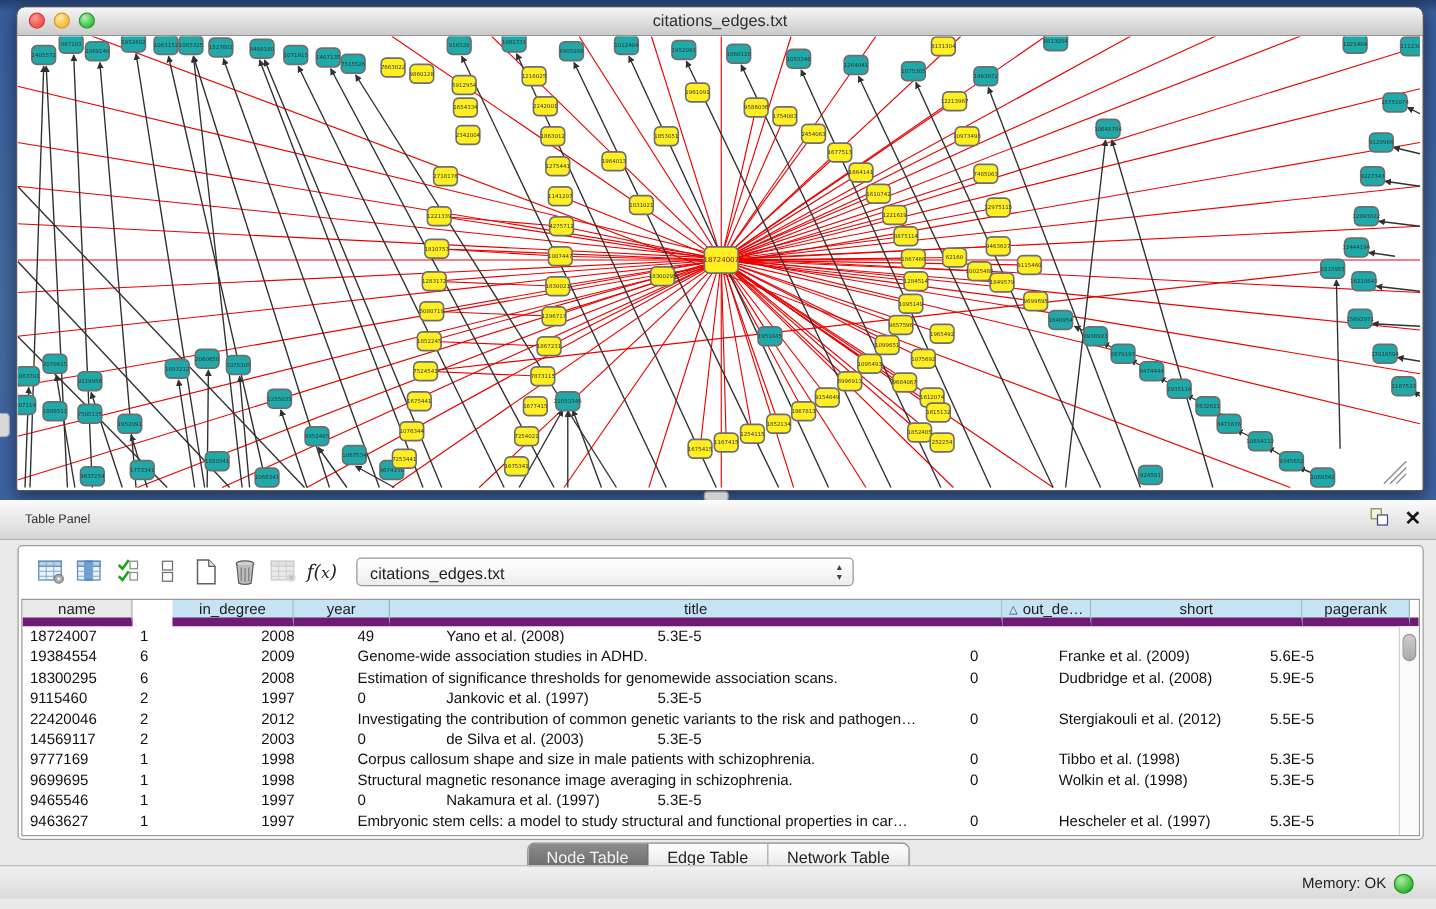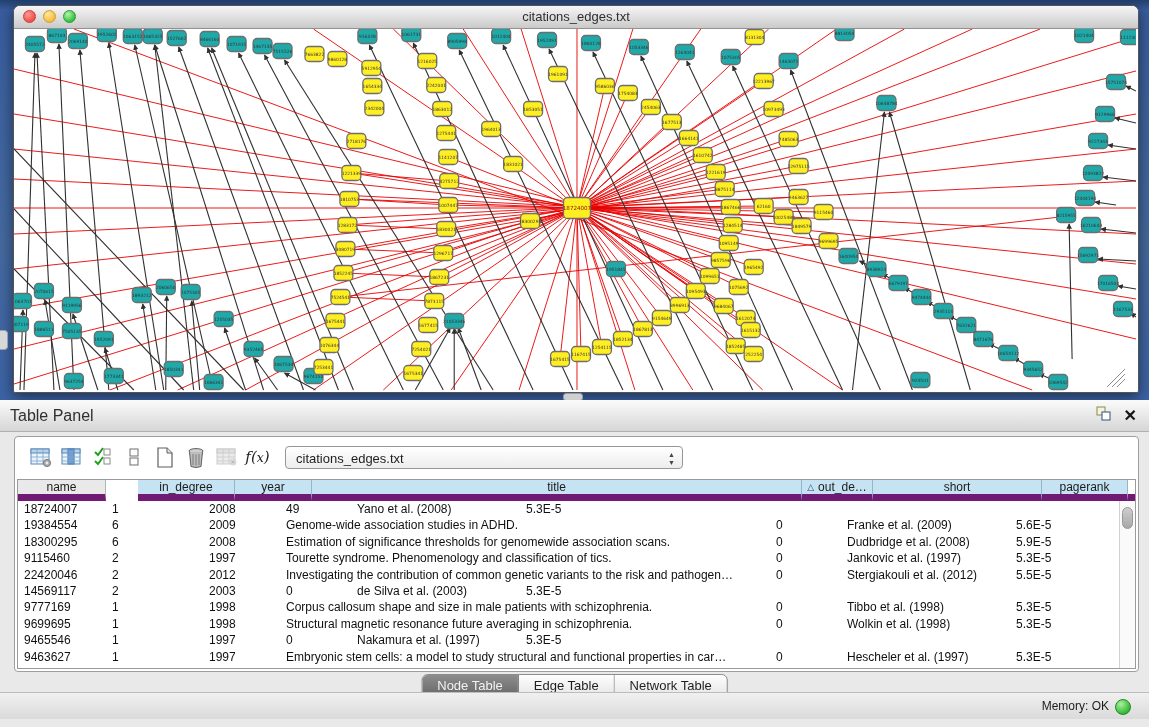--- a/index.html
+++ b/index.html
@@ -24,21 +24,21 @@
   .canvas svg{position:absolute;left:0;top:0;}
   .left-notch{position:absolute;left:0;top:330px;width:7px;height:18px;background:#d8d8d8;
               border:1px solid #97a3b5;border-left:none;border-radius:0 4px 4px 0;}
   .split-grip{position:absolute;left:563px;top:393px;width:18px;height:6px;background:#cfcfcf;
               border:1px solid #8f9bb0;border-radius:3px;}
 
   
   .table-panel{position:absolute;left:0;top:400px;width:1149px;height:327px;background:#e9e9e9;}
   .panel-header{height:31px;background:linear-gradient(#fbfbfb,#d6d6d6);
                 border-bottom:1px solid #b0b0b0;position:relative;}
-  .panel-title{position:absolute;left:10px;line-height:31px;font-size:16px;color:#303030;}
+  .panel-title{position:absolute;left:20px;line-height:31px;font-size:10px;color:#303030;}
   .panel-actions{position:absolute;right:12px;top:0;height:31px;display:flex;align-items:center;gap:13px;}
   .close-x{font-size:16px;font-weight:bold;color:#161616;line-height:16px;}
 
   .card{position:absolute;left:14px;top:36px;width:1125px;height:236px;background:#fff;
         border:1px solid #9e9e9e;border-radius:4px;box-sizing:border-box;}
   .toolbar{height:40px;display:flex;align-items:center;padding-left:10px;}
   .tool{width:31px;display:flex;justify-content:center;align-items:center;height:30px;}
   .fx{font-family:"DejaVu Serif",serif;font-style:italic;font-size:15px;color:#222;}
   .combo{margin-left:12px;width:398px;height:23px;border:1px solid #979797;border-radius:4px;
          background:linear-gradient(#ffffff,#ededed);position:relative;font-size:13px;color:#1e1e1e;
@@ -933,21 +933,20 @@
             <div class="cell" style="width: 77px;">2008</div>
             <div class="cell" style="width: 490px;">Estimation of significance thresholds for genomewide association scans.</div>
             <div class="cell" style="width: 71px;">0</div>
             <div class="cell" style="width: 169px;">Dudbridge et al. (2008)</div>
             <div class="cell" style="width: 86px;">5.9E-5</div>
           </div>
           <div class="trow">
             <div class="cell" style="width: 88px;">9115460</div>
             <div class="cell" style="width: 97px;">2</div>
             <div class="cell" style="width: 77px;">1997</div>
-            <div class="cell" style="width: 490px;">Tourette syndrome. Phenomenology and classification of tics.</div>
             <div class="cell" style="width: 71px;">0</div>
             <div class="cell" style="width: 169px;">Jankovic et al. (1997)</div>
             <div class="cell" style="width: 86px;">5.3E-5</div>
           </div>
           <div class="trow">
             <div class="cell" style="width: 88px;">22420046</div>
             <div class="cell" style="width: 97px;">2</div>
             <div class="cell" style="width: 77px;">2012</div>
             <div class="cell" style="width: 490px;">Investigating the contribution of common genetic variants to the risk and pathogen…</div>
             <div class="cell" style="width: 71px;">0</div>
@@ -968,21 +967,21 @@
             <div class="cell" style="width: 77px;">1998</div>
             <div class="cell" style="width: 490px;">Corpus callosum shape and size in male patients with schizophrenia.</div>
             <div class="cell" style="width: 71px;">0</div>
             <div class="cell" style="width: 169px;">Tibbo et al. (1998)</div>
             <div class="cell" style="width: 86px;">5.3E-5</div>
           </div>
           <div class="trow">
             <div class="cell" style="width: 88px;">9699695</div>
             <div class="cell" style="width: 97px;">1</div>
             <div class="cell" style="width: 77px;">1998</div>
-            <div class="cell" style="width: 490px;">Structural magnetic resonance future averaging in schizophrenia.</div>
+            <div class="cell" style="width: 490px;">Structural magnetic resonance image averaging in schizophrenia.</div>
             <div class="cell" style="width: 71px;">0</div>
             <div class="cell" style="width: 169px;">Wolkin et al. (1998)</div>
             <div class="cell" style="width: 86px;">5.3E-5</div>
           </div>
           <div class="trow">
             <div class="cell" style="width: 88px;">9465546</div>
             <div class="cell" style="width: 97px;">1</div>
             <div class="cell" style="width: 77px;">1997</div>
             <div class="cell" style="width: 71px;">0</div>
             <div class="cell" style="width: 169px;">Nakamura et al. (1997)</div>

